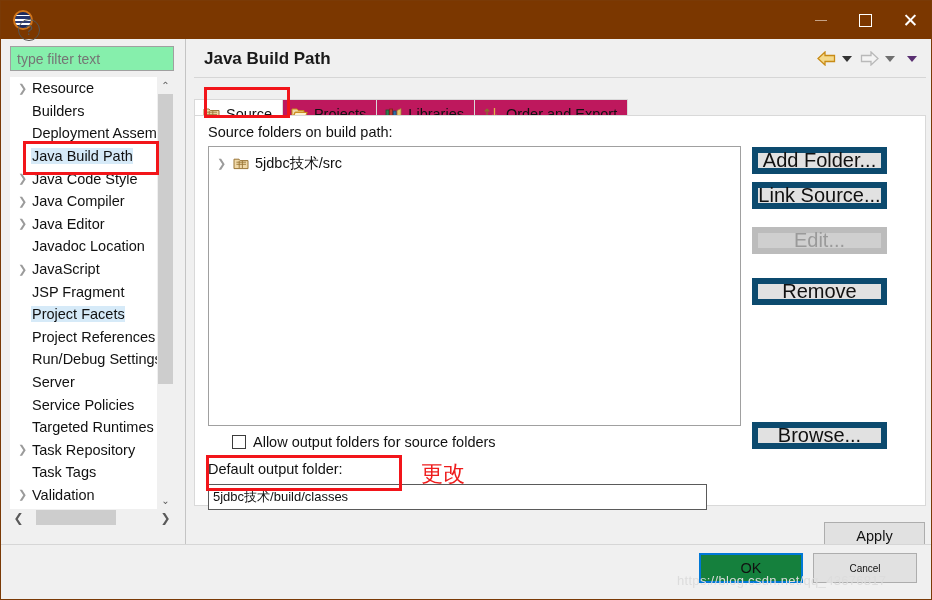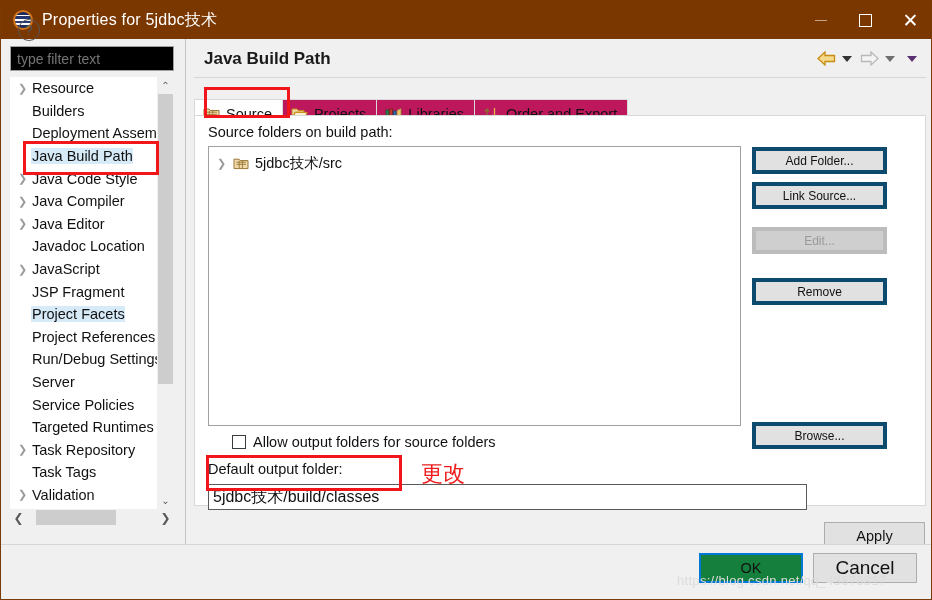--- a/index.html
+++ b/index.html
@@ -67,21 +67,21 @@
   
   .left-pane {
     position: absolute; left: 0; top: 0;
     width: 183px; height: 505px;
     background: #f0f0f0;
   }
   .filter-box {
     position: absolute; left: 9px; top: 7px;
     width: 164px; height: 25px;
     border: 1px solid #a0a0a0;
-    background: #000000;
+    background: #86efac;
     font-size: 14px;
     color: #6c6c6c;
     padding: 0 0 0 6px;
     line-height: 23px;
     font-family: "Liberation Sans", sans-serif;
     outline: none;
   }
   .tree-wrap {
     position: absolute; left: 9px; top: 38px;
     width: 164px; height: 432px;
@@ -231,22 +231,22 @@
 
   .pkg-icon {
     width: 16px; height: 14px; margin-right: 6px; flex: none;
     position: relative;
   }
 
   .btn {
     position: absolute;
     width: 135px; height: 27px;
     background: #e1e1e1;
-    border: 4px solid #0c4a6e;
-    font-size: 12px;
+    border: 6px solid #0c4a6e;
+    font-size: 20px;
     color: #111;
     display: flex; align-items: center; justify-content: center;
     font-family: "Liberation Sans", sans-serif;
   }
   .btn.disabled { background: #cfcfcf; color: #9a9a9a; border-color: #bcbcbc; }
   .btn-add { left: 557px; top: 31px; }
   .btn-link { left: 557px; top: 66px; }
   .btn-edit { left: 557px; top: 111px; }
   .btn-remove { left: 557px; top: 146px; margin-top: 16px; }
   .btn-browse { left: 557px; top: 306px; }
@@ -259,24 +259,24 @@
   .chk-box {
     width: 14px; height: 14px;
     border: 1px solid #3c3c3c;
     background: #fff;
     margin-right: 7px; flex: none;
   }
   .out-label { left: 13px; top: 345px; }
 
   .out-field {
     position: absolute; left: 13px; top: 368px;
-    width: 599px; height: 26px;
+    width: 499px; height: 26px;
     background: #ffffff;
     border: 1px solid #5a5a5a;
-    font-size: 16px;
+    font-size: 13px;
     color: #111;
     line-height: 24px;
     padding-left: 4px;
     font-family: "Liberation Sans", sans-serif;
     outline: none;
   }
 
   .btn-apply {
     position: absolute; left: 638px; top: 483px;
     width: 101px; height: 28px;
@@ -307,21 +307,21 @@
     background: #15803d;
     border: 2px solid #0078d7;
     font-size: 14.5px; color: #111;
     display: flex; align-items: center; justify-content: center;
   }
   .btn-cancel {
     position: absolute; left: 812px; top: 552px;
     width: 104px; height: 30px;
     background: #e1e1e1;
     border: 1px solid #adadad;
-    font-size: 19px; color: #111;
+    font-size: 10px; color: #111;
     display: flex; align-items: center; justify-content: center;
   }
   .watermark {
     position: absolute; left: 676px; top: 572px;
     font-size: 13px;
     color: #dcdcdc;
     letter-spacing: .3px;
     white-space: nowrap;
   }
 
@@ -341,21 +341,20 @@
     white-space: nowrap;
   }
 </style>
 </head>
 <body>
 
 <div class="window">
 
   <div class="titlebar">
     <div class="eclipse-logo"></div>
-    <div class="title-text">Properties for 5jdbc技术</div>
     <div class="win-controls">
       <div class="win-btn">
         <span class="min-glyph"></span>
       </div>
       <div class="win-btn">
         <span class="max-glyph"></span>
       </div>
       <div class="win-btn">
         <span class="close-glyph">✕</span>
       </div>

